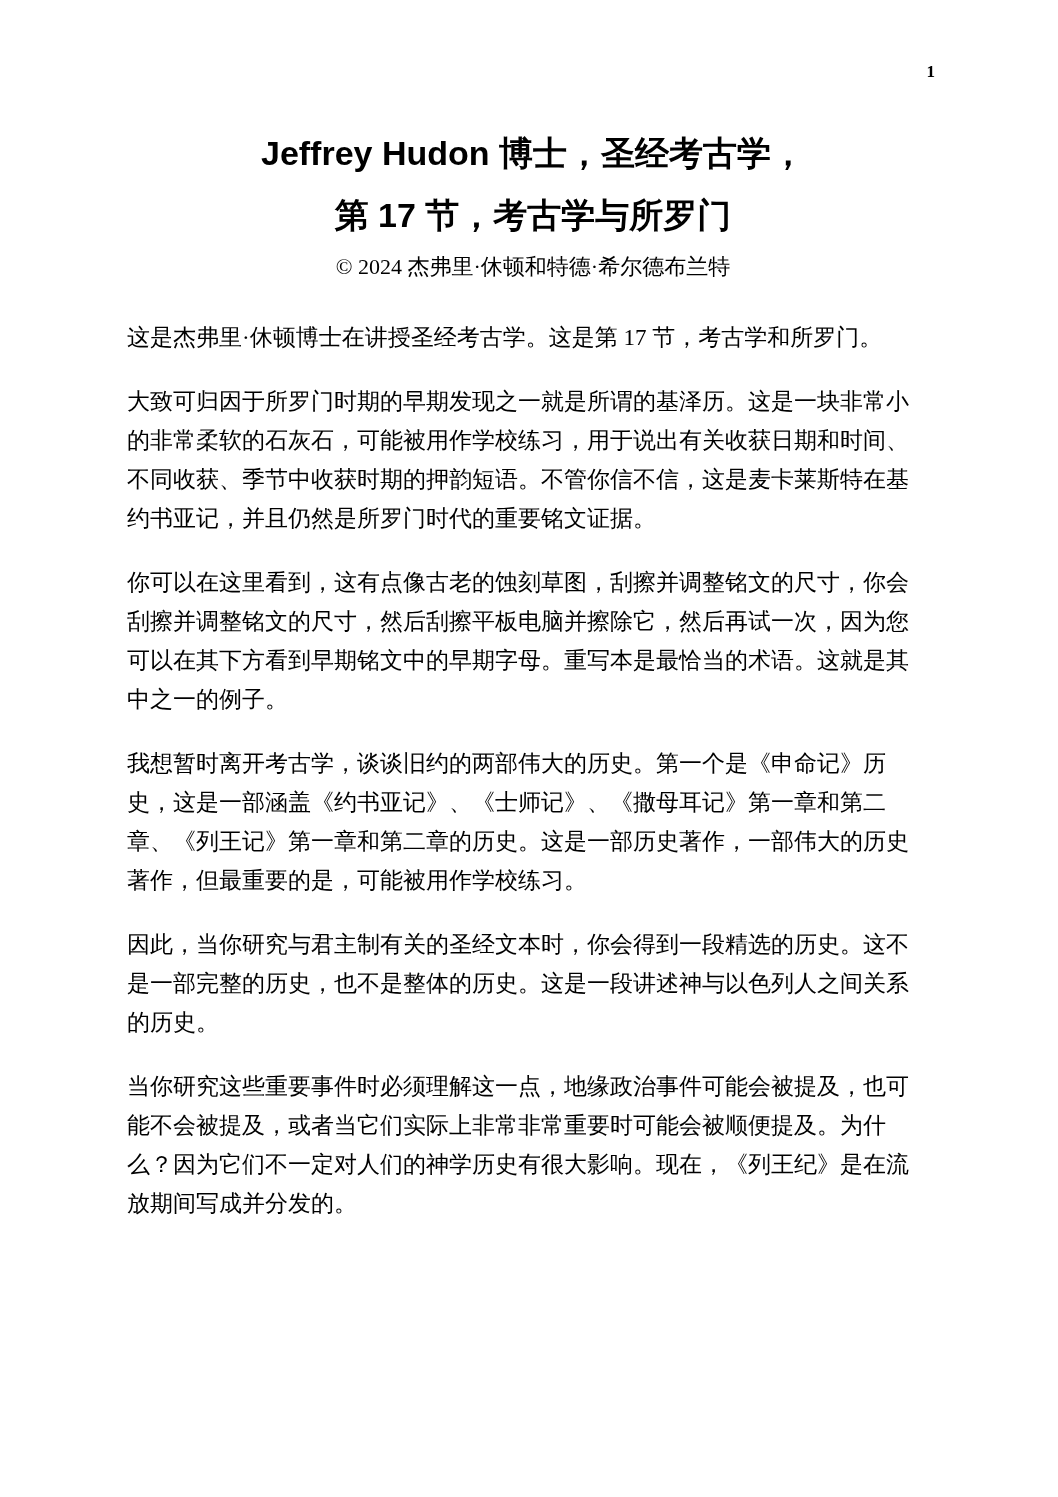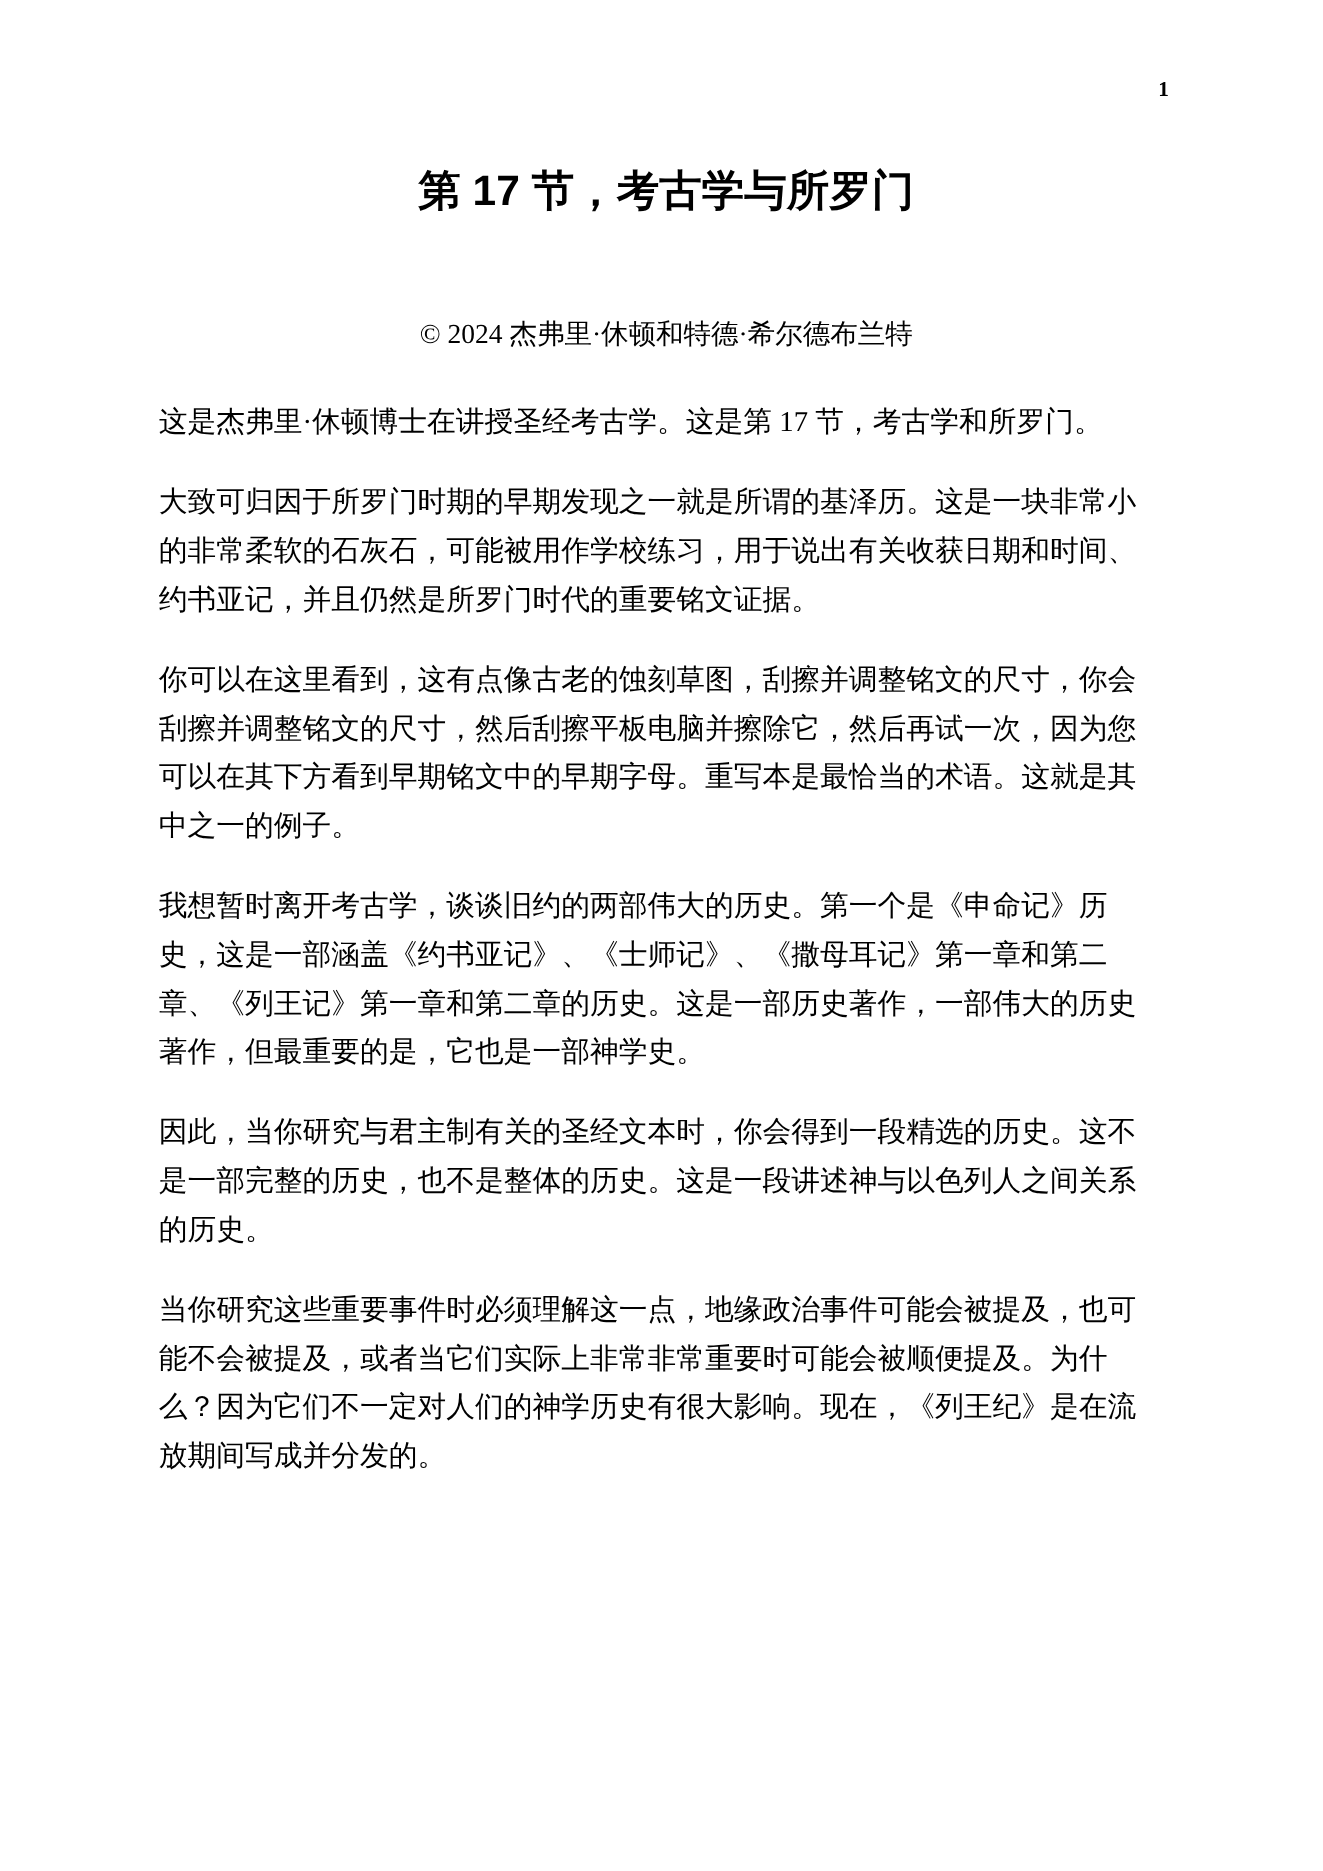--- a/index.html
+++ b/index.html
@@ -57,45 +57,47 @@
   .para:last-child { margin-bottom: 16px; }
   .line { white-space: nowrap; }
 </style>
 </head>
 <body>
 
 <div class="page">
   <div class="page-number">1</div>
 
   <div class="doc-title">
+    <div class="title-line">Jeffrey Hudon 博士，圣经考古学，</div>
     <div class="title-line">第 17 节，考古学与所罗门</div>
   </div>
 
   <div class="copyright">© 2024 杰弗里·休顿和特德·希尔德布兰特</div>
 
   <div class="doc-body">
       <div class="para">
         <div class="line">这是杰弗里·休顿博士在讲授圣经考古学。这是第 17 节，考古学和所罗门。</div>
       </div>
       <div class="para">
         <div class="line">大致可归因于所罗门时期的早期发现之一就是所谓的基泽历。这是一块非常小</div>
         <div class="line">的非常柔软的石灰石，可能被用作学校练习，用于说出有关收获日期和时间、</div>
+        <div class="line">不同收获、季节中收获时期的押韵短语。不管你信不信，这是麦卡莱斯特在基</div>
         <div class="line">约书亚记，并且仍然是所罗门时代的重要铭文证据。</div>
       </div>
       <div class="para">
         <div class="line">你可以在这里看到，这有点像古老的蚀刻草图，刮擦并调整铭文的尺寸，你会</div>
         <div class="line">刮擦并调整铭文的尺寸，然后刮擦平板电脑并擦除它，然后再试一次，因为您</div>
         <div class="line">可以在其下方看到早期铭文中的早期字母。重写本是最恰当的术语。这就是其</div>
         <div class="line">中之一的例子。</div>
       </div>
       <div class="para">
         <div class="line">我想暂时离开考古学，谈谈旧约的两部伟大的历史。第一个是《申命记》历</div>
         <div class="line">史，这是一部涵盖《约书亚记》、《士师记》、《撒母耳记》第一章和第二</div>
         <div class="line">章、《列王记》第一章和第二章的历史。这是一部历史著作，一部伟大的历史</div>
-        <div class="line">著作，但最重要的是，它也是一部神学史。</div>
+        <div class="line">著作，但最重要的是，可能被用作学校练习。</div>
       </div>
       <div class="para">
         <div class="line">因此，当你研究与君主制有关的圣经文本时，你会得到一段精选的历史。这不</div>
         <div class="line">是一部完整的历史，也不是整体的历史。这是一段讲述神与以色列人之间关系</div>
         <div class="line">的历史。</div>
       </div>
       <div class="para">
         <div class="line">当你研究这些重要事件时必须理解这一点，地缘政治事件可能会被提及，也可</div>
         <div class="line">能不会被提及，或者当它们实际上非常非常重要时可能会被顺便提及。为什</div>
         <div class="line">么？因为它们不一定对人们的神学历史有很大影响。现在，《列王纪》是在流</div>

